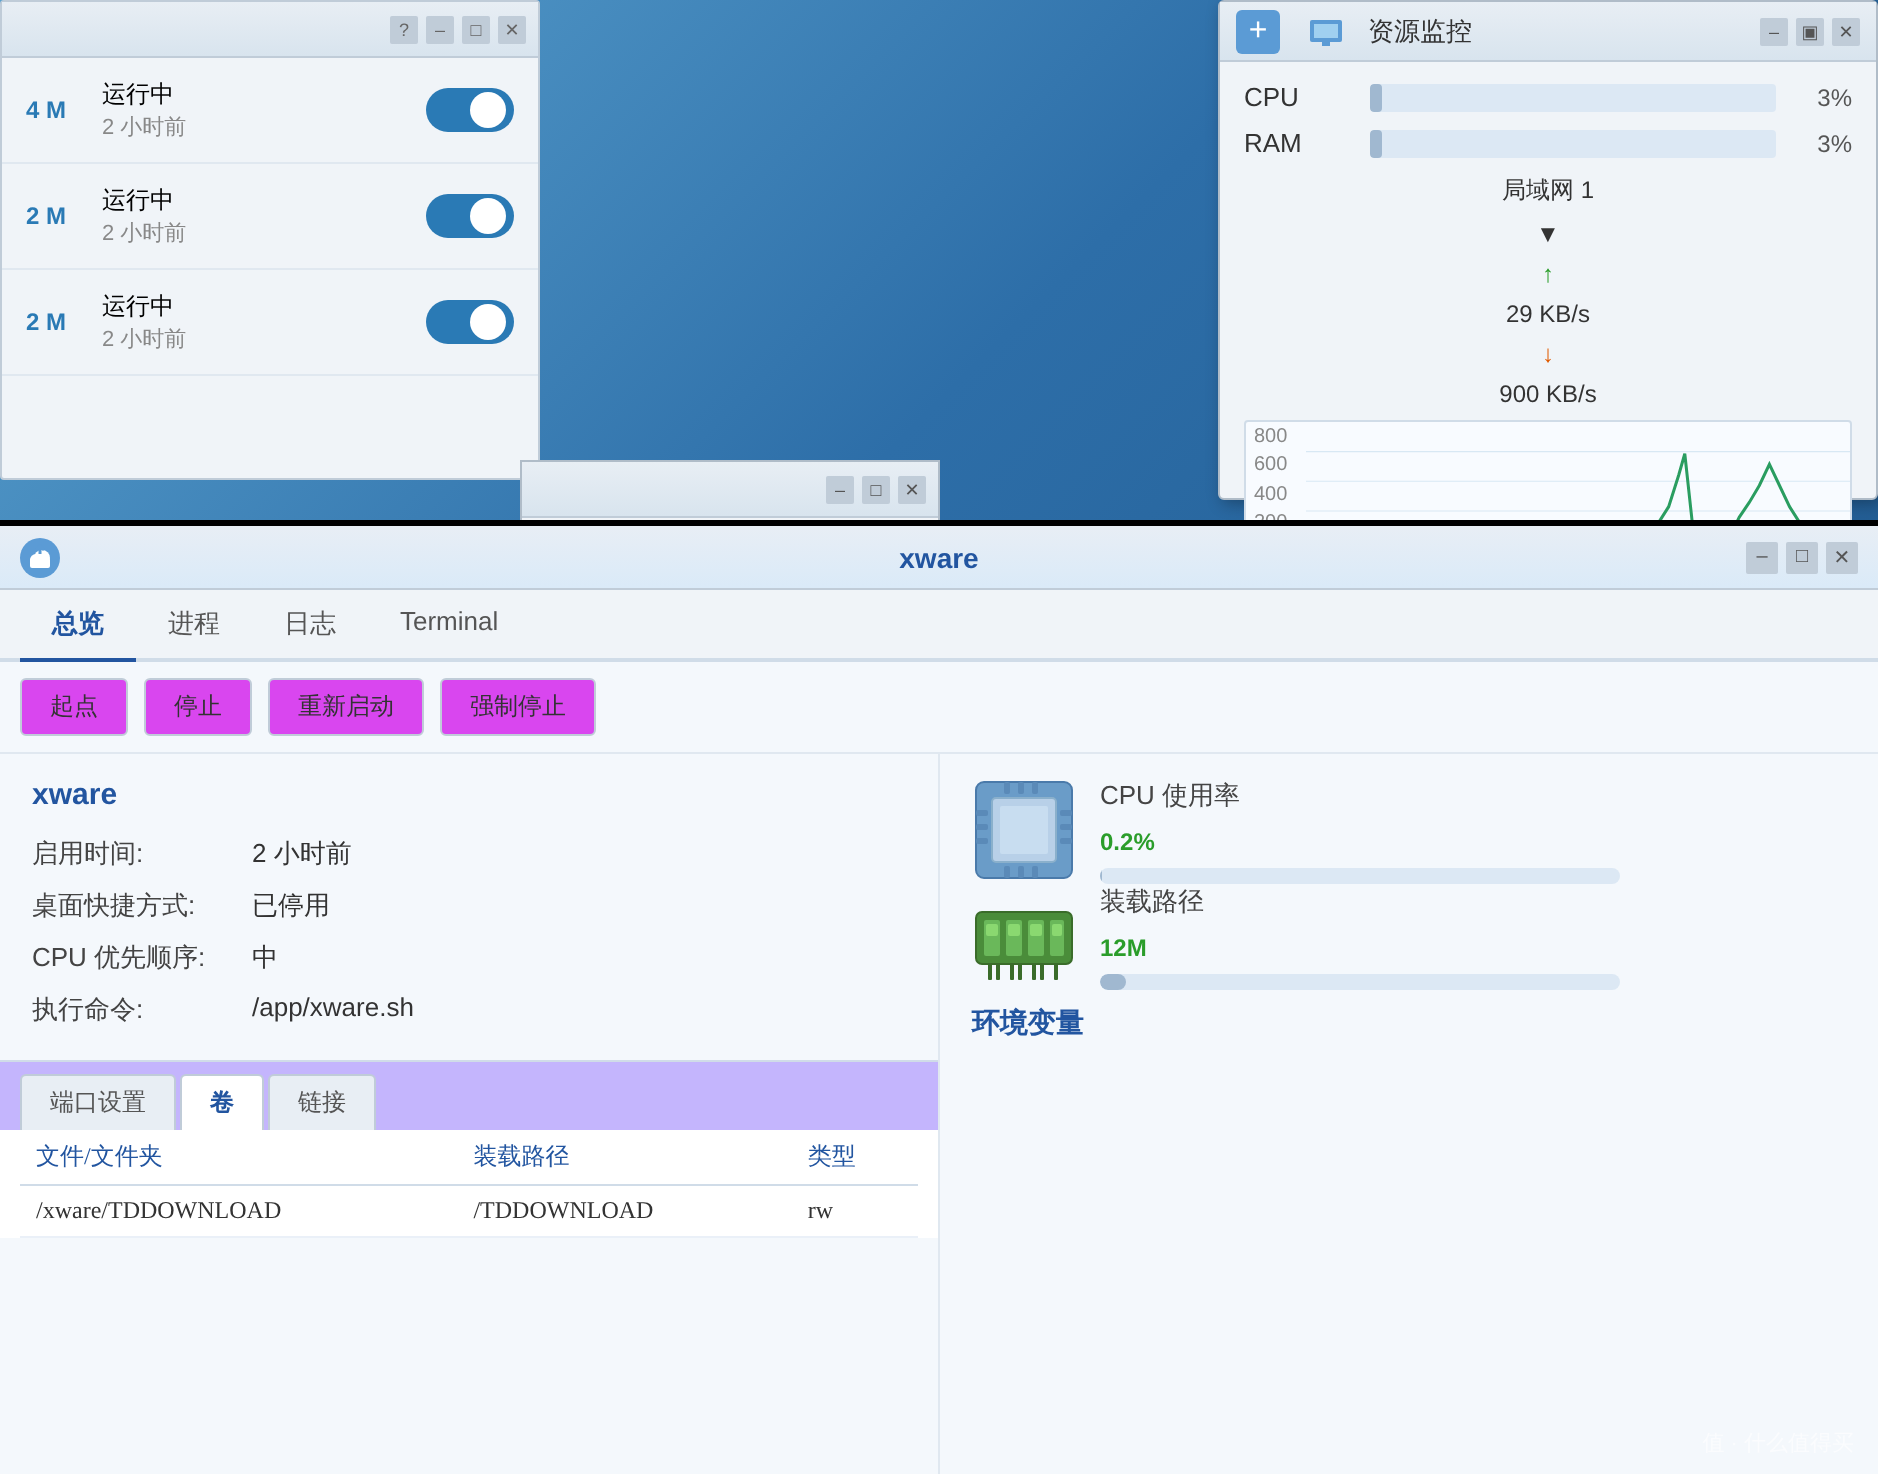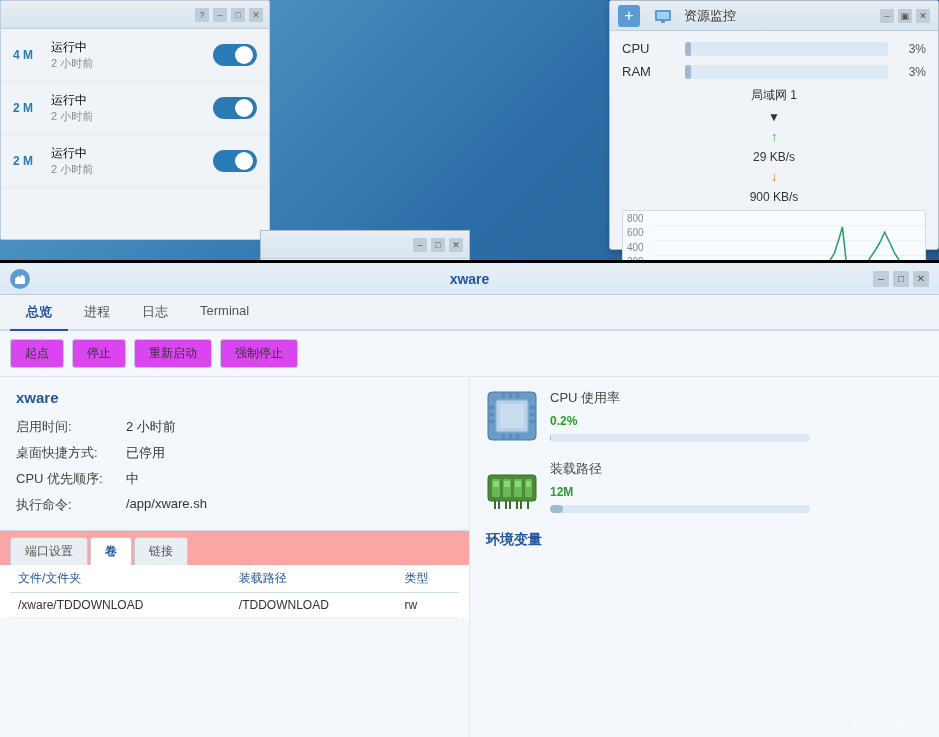--- a/index.html
+++ b/index.html
@@ -382,23 +382,22 @@
       color: #444;
       font-weight: 500;
     }
     .info-val {
       color: #333;
     }
 
     
     .resource-widget {
       display: flex;
-      align-items: flex-end;
+      align-items: flex-start;
       gap: 12px;
-      margin-bottom: 18px;
     }
     .widget-icon {
       width: 52px;
       height: 52px;
       flex-shrink: 0;
     }
     .widget-info {
       flex: 1;
     }
     .widget-title {
@@ -426,21 +425,21 @@
       height: 100%;
       background: #a0b8d0;
       border-radius: 4px;
     }
 
     
     .bottom-tabs {
       display: flex;
       gap: 0;
       padding: 6px 10px 0;
-      background: #fca5a5;
+      background: #c4b5fd;
       border-top: 1px solid #d0dce8;
     }
     .btab {
       padding: 5px 14px;
       font-size: 12px;
       color: #555;
       cursor: pointer;
       border: 1px solid #c0ccd8;
       border-bottom: none;
       background: #e8eef4;
@@ -661,21 +660,21 @@
           <div class="info-val">/app/xware.sh</div>
         </div>
       </div>
 
       <div style="flex:1;"></div>
       <div class="bottom-tabs" style="margin: 8px -16px 0; padding: 6px 10px 0;">
         <div class="btab">端口设置</div>
         <div class="btab active">卷</div>
         <div class="btab">链接</div>
       </div>
-      <div style="background:white; margin: 0 -16px; padding: 0 10px;">
+      <div style="background:white; margin: 0 -16px; padding: 0 10px; font-family: Liberation Serif, serif;">
         <table class="file-table">
           <thead>
             <tr>
               <th>文件/文件夹</th>
               <th>装载路径</th>
               <th>类型</th>
             </tr>
           </thead>
           <tbody>
             <tr>

